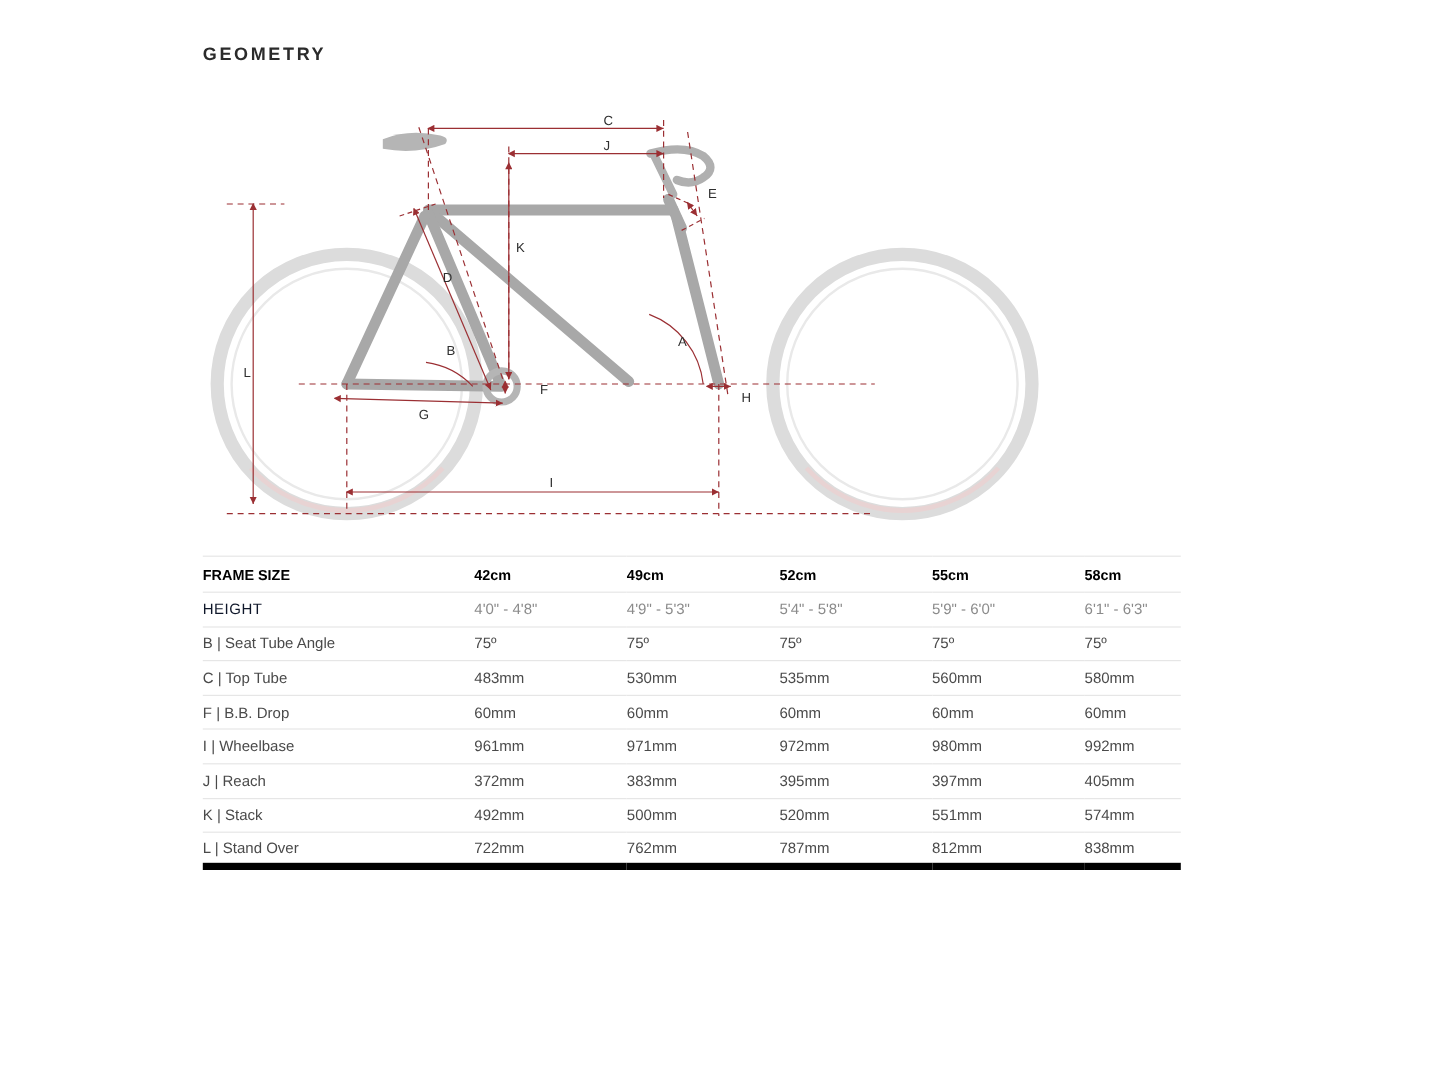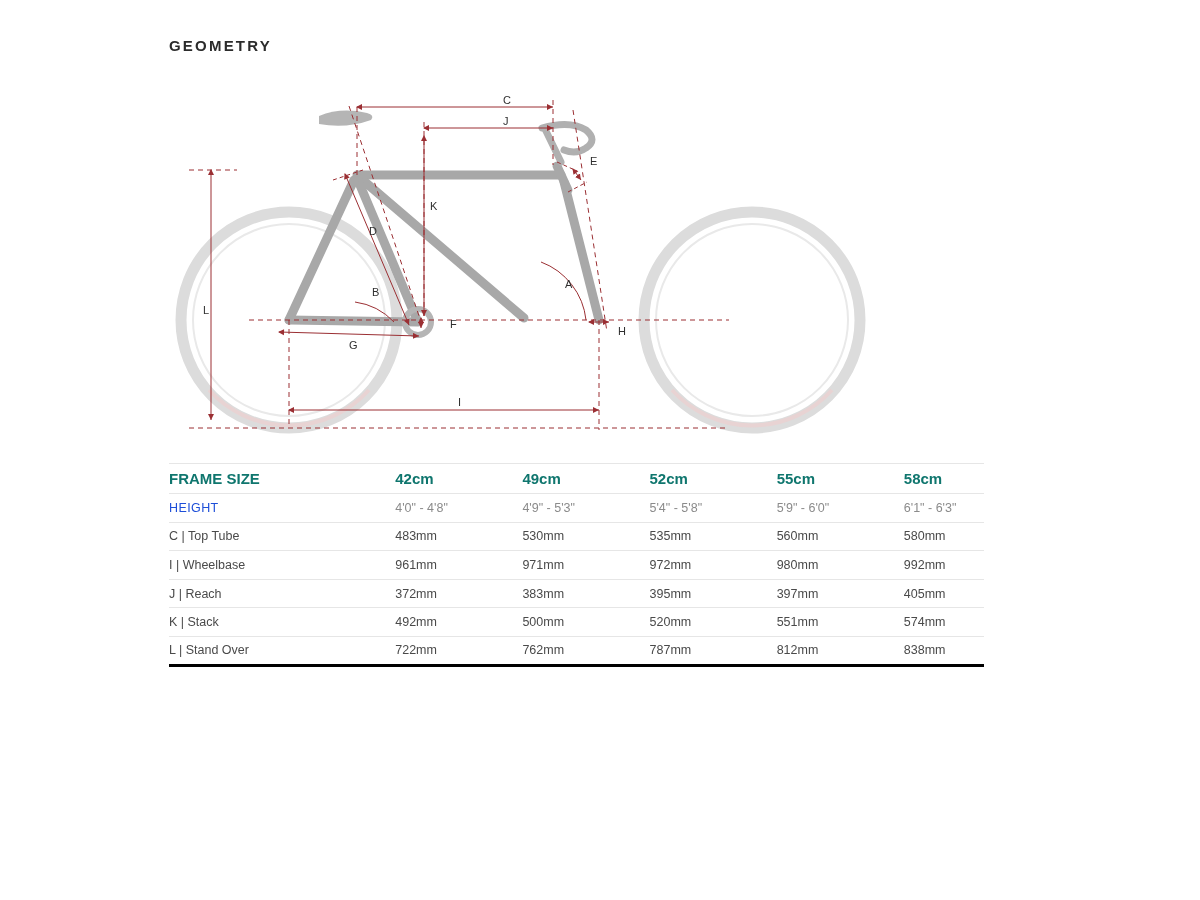--- a/index.html
+++ b/index.html
@@ -54,37 +54,37 @@
     font-weight: normal;
     padding: 0;
     height: 28.6px;
     vertical-align: middle;
     color: #4a4a4a;
     border-bottom: 1px solid #e6e6e6;
     white-space: nowrap;
   }
   thead th {
     font-weight: bold;
-    color: #0f766e;
-    font-size: 15px;
+    color: #000000;
+    font-size: 12px;
     border-bottom: 1px solid #e6e6e6;
     border-top: 1px solid #e6e6e6;
     height: 30px;
   }
   tbody tr.height-row td {
     color: #8b8b8b;
   }
   tbody tr.height-row td.label {
-    color: #1d4ed8;
+    color: #0f172a;
     letter-spacing: 0.4px;
   }
   col.c0 { width: 226px; }
   col.cn { width: 127px; }
   td.label, th.label { padding-left: 0px; }
-  tbody tr:last-child td { border-bottom: 3px solid #000000; }
+  tbody tr:last-child td { border-bottom: 6px solid #000000; }
 </style>
 </head>
 <body>
 
 <div class="page">
 
   <div class="title">GEOMETRY</div>
 
   <div class="diagram">
     <svg width="862" height="380" viewBox="0 0 862 380" xmlns="http://www.w3.org/2000/svg">
@@ -224,28 +224,44 @@
       <tbody>
           <tr class="height-row">
             <td class="label">HEIGHT</td>
             <td>4'0" - 4'8"</td>
             <td>4'9" - 5'3"</td>
             <td>5'4" - 5'8"</td>
             <td>5'9" - 6'0"</td>
             <td>6'1" - 6'3"</td>
           </tr>
           <tr>
+            <td class="label">B | Seat Tube Angle</td>
+            <td>75º</td>
+            <td>75º</td>
+            <td>75º</td>
+            <td>75º</td>
+            <td>75º</td>
+          </tr>
+          <tr>
             <td class="label">C | Top Tube</td>
             <td>483mm</td>
             <td>530mm</td>
             <td>535mm</td>
             <td>560mm</td>
             <td>580mm</td>
           </tr>
           <tr>
+            <td class="label">F | B.B. Drop</td>
+            <td>60mm</td>
+            <td>60mm</td>
+            <td>60mm</td>
+            <td>60mm</td>
+            <td>60mm</td>
+          </tr>
+          <tr>
             <td class="label">I | Wheelbase</td>
             <td>961mm</td>
             <td>971mm</td>
             <td>972mm</td>
             <td>980mm</td>
             <td>992mm</td>
           </tr>
           <tr>
             <td class="label">J | Reach</td>
             <td>372mm</td>

